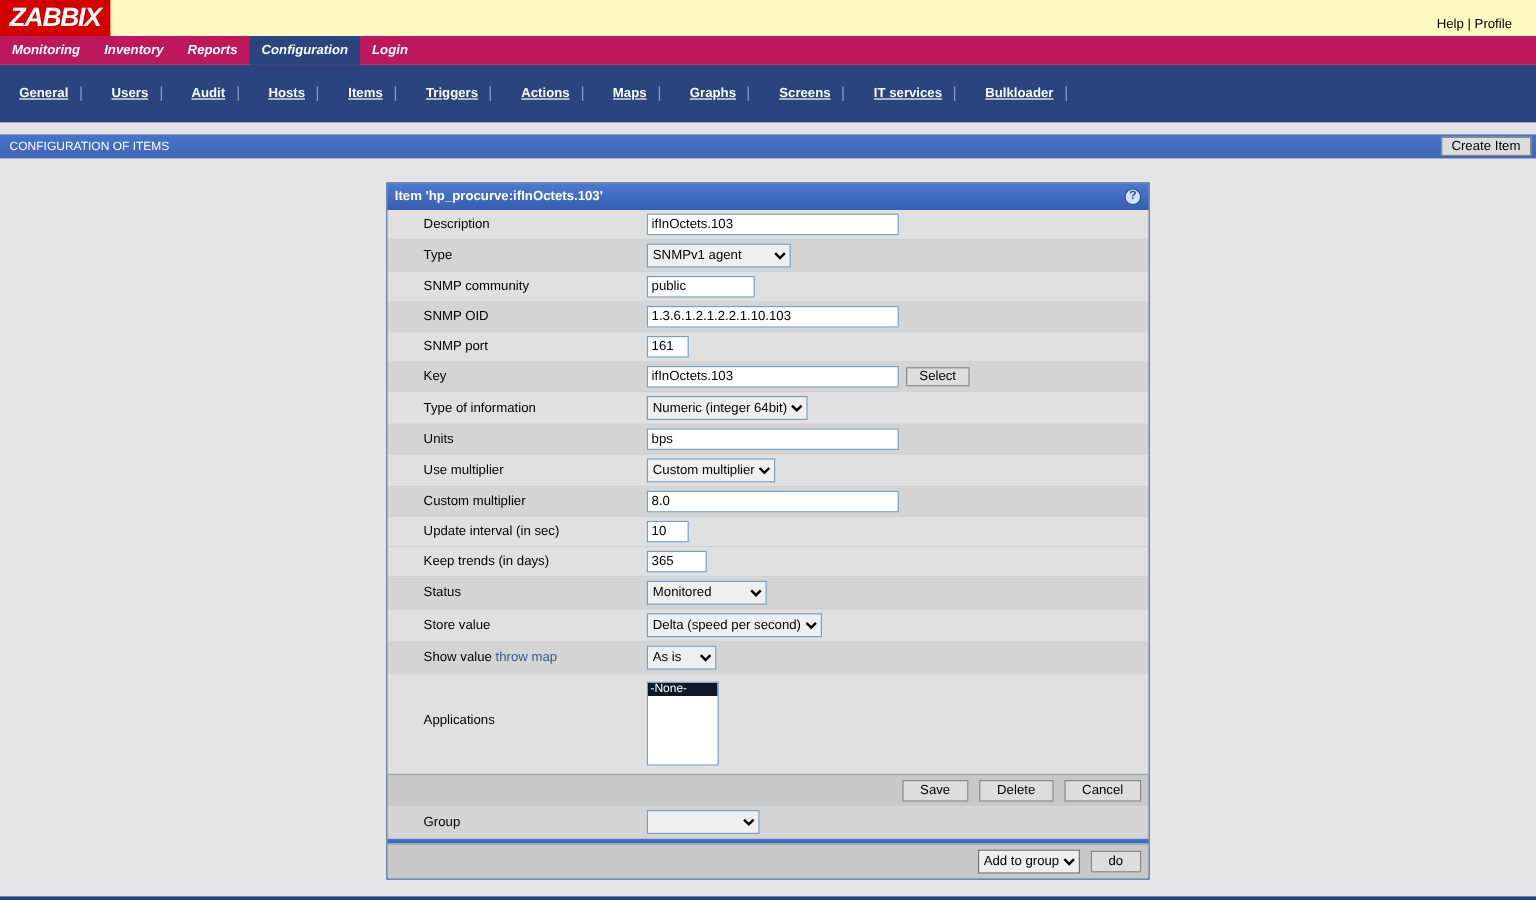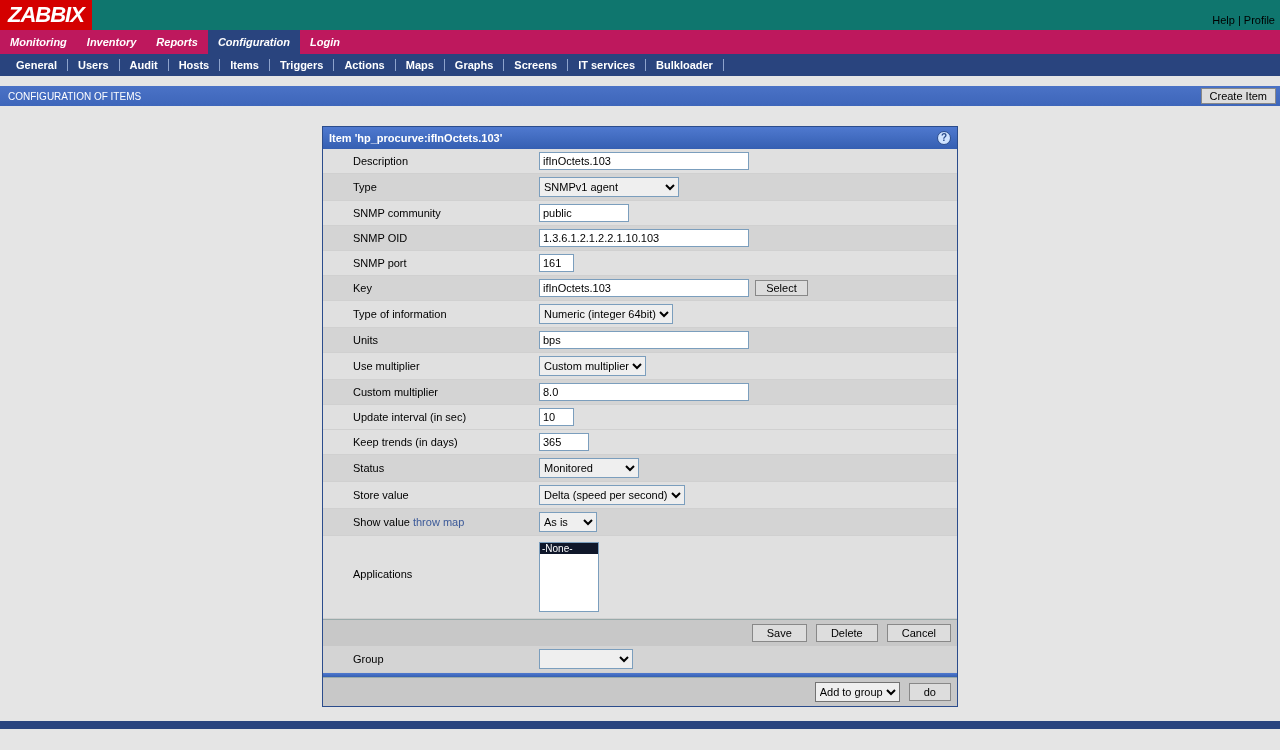--- a/index.html
+++ b/index.html
@@ -1,40 +1,40 @@
 <!DOCTYPE html>
 <html><head>
 <meta charset="utf-8">
 <style>
 * { box-sizing: border-box; margin: 0; padding: 0; }
 body { font-family: Verdana, Arial, sans-serif; font-size: 11px; background: #e5e5e5; color: #000; }
 .logo { background: #d40000; color: #fff; font-size: 22px; font-weight: bold; font-style: italic; padding: 2px 8px; display: inline-block; letter-spacing: -1px; }
-.topbar { background: #0f766e; display: flex; justify-content: space-between; align-items: flex-end; padding: 0 5px 0 0; }
+.topbar { background: #fef9c3; display: flex; justify-content: space-between; align-items: flex-end; padding: 0 20px 0 0; }
 .topright a { color: #000; text-decoration: none; font-size: 11px; }
 .topright { padding-bottom: 4px; }
 .navmain { background: #be185d; display: flex; font-style: italic; }
 .navmain .tab { color: #fff; font-size: 11px; font-weight: bold; padding: 6px 10px; cursor: pointer; }
 .navmain .tab.active { background: #29447e; }
-.navsub { background: #29447e; color: #fff; padding: 5px 6px; display: flex; gap: 0; }
+.navsub { background: #29447e; color: #fff; padding: 18px 6px; display: flex; gap: 15px; text-decoration: underline; }
 .navsub .item { color: #fff; font-weight: bold; font-size: 11px; padding: 0 10px; cursor: pointer; border-right: 1px solid #8da3cc; }
 .navsub .item:last-child { }
 .pagehead { background: linear-gradient(#4a72c6, #3e66ba); color: #fff; display: flex; justify-content: space-between; align-items: center; padding: 2px 4px 2px 8px; margin-top: 10px; font-size: 10px; }
 .pagehead .right button { font-size: 11px; padding: 1px 8px; border: 1px solid #888; background: #ddd; cursor: pointer; }
 .panel { width: 636px; margin: 20px auto 0 auto; border: 1px solid #2b4c8c; }
 .panel-title { background: linear-gradient(#4f79cf, #355fb2); color: #fff; font-weight: bold; font-size: 11px; padding: 4px 6px; display: flex; justify-content: space-between; align-items: center; }
 .helpicon { width:14px; height:14px; border-radius:50%; background:#cfe3ff; border:1px solid #2b4c8c; color:#2b4c8c; font-weight:bold; font-size:10px; text-align:center; line-height:12px; cursor:pointer; }
 .formrow { display: flex; align-items: center; background: #e0e0e0; padding: 3px 6px; border-bottom: 1px solid #d0d0d0; }
 .formrow.alt { background: #d4d4d4; }
 .formrow .lbl { width: 210px; font-size: 11px; padding-left: 24px; }
 .formrow .ctrl { flex: 1; }
 .formrow input[type=text] { font-size: 11px; padding: 1px 3px; border: 1px solid #7b9ebd; height: 18px; }
 .formrow select { font-size: 11px; border: 1px solid #7b9ebd; height: 20px; background: #efefef; }
 .formrow button { font-size: 11px; padding: 1px 10px; border: 1px solid #888; background: #ddd; cursor: pointer; }
 .w210 { width: 210px; }
-.w140 { width: 140px; }
+.w140 { width: 120px; }
 .w90 { width: 90px; }
 .w50 { width: 50px; }
 .w35 { width: 35px; }
 .linktext { color: #3b5998; cursor: pointer; }
 .appsbox { width: 60px; height: 70px; border: 1px solid #7b9ebd; background: #fff; overflow: auto; }
 .appsbox .opt { background: #0f172a; color: #fff; font-size: 10px; padding: 0 2px; }
 .btnbar { background: #c8c8c8; text-align: right; padding: 4px 6px; border-top: 1px solid #9aa; }
 .btnbar button { font-size: 11px; padding: 2px 14px; margin-left: 6px; border: 1px solid #888; background: #ddd; cursor: pointer; }
 .sepbar { height:4px; background: linear-gradient(#4f79cf,#355fb2); }
 .footer { margin-top: 14px; background: #29447e; color: #fff; padding: 4px 10px; display: flex; justify-content: space-between; font-size: 11px; font-weight: bold; }

